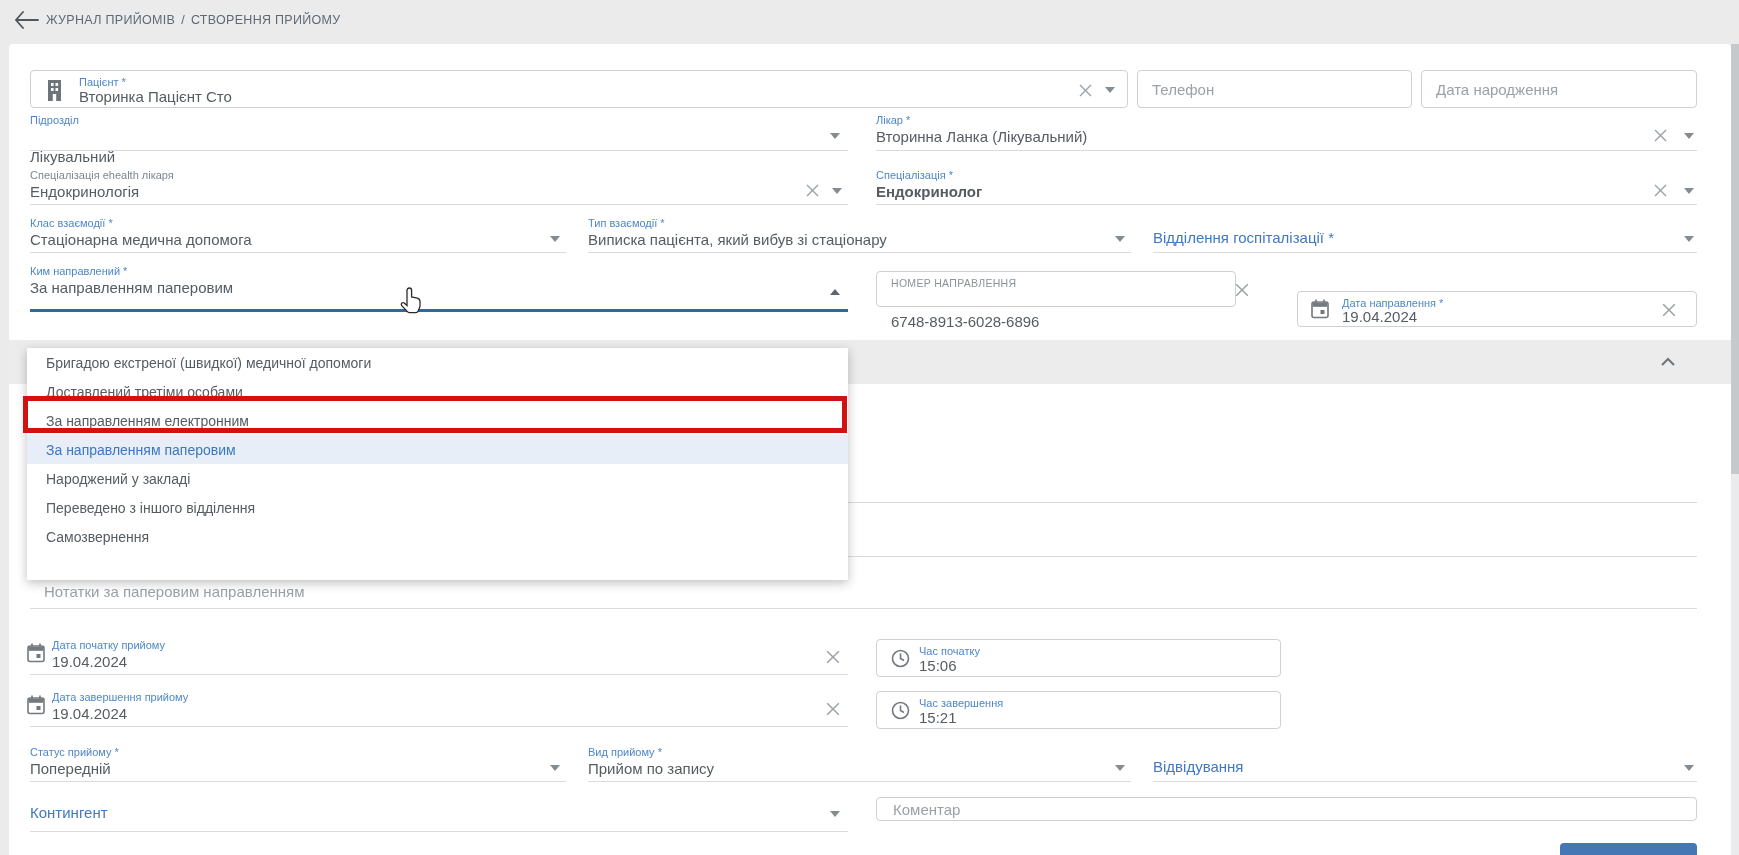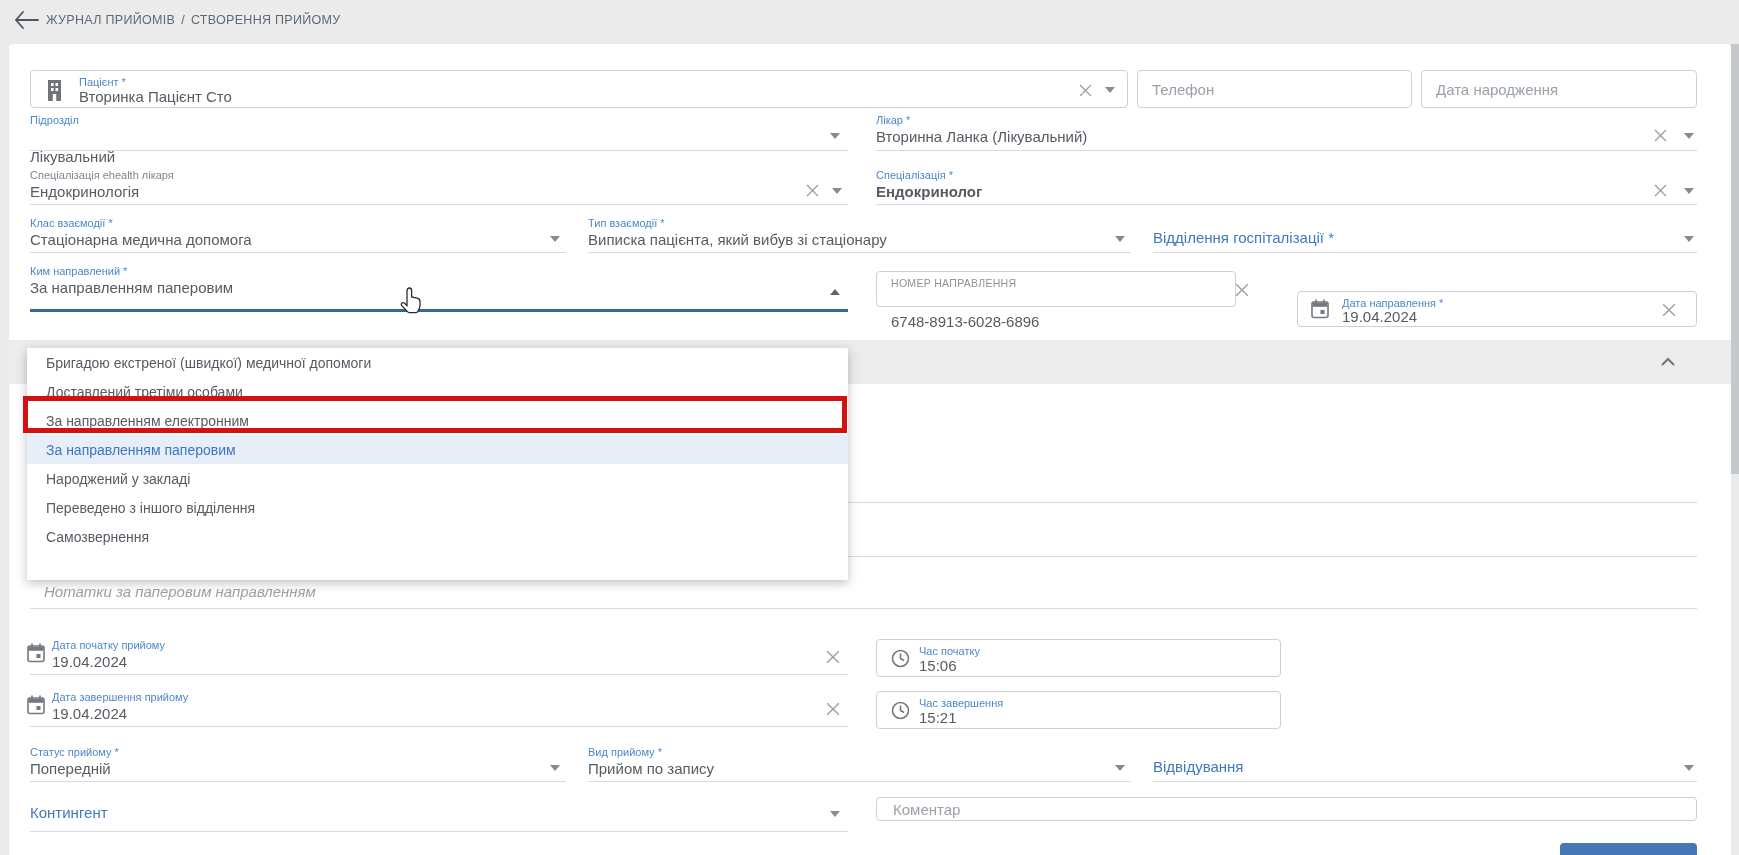--- a/index.html
+++ b/index.html
@@ -180,21 +180,21 @@
   </div>
 
   <div class="abs redbox" style="left:23px;top:396px;width:824px;height:37px;"></div>
 
   <div class="abs" style="left:398px;top:286px;z-index:30;">
     <svg width="26" height="28" viewBox="0 0 26 28">
       <path d="M9 13V4.5C9 3.1 10 2 11.3 2c1.3 0 2.3 1.1 2.3 2.5V11l5.6 1.1c1.6.3 2.8 1.7 2.8 3.4v4.2c0 .5-.1 1-.3 1.5l-1.5 3.7c-.4 1-1.4 1.7-2.5 1.7h-6.3c-.8 0-1.5-.3-2-.9l-5.6-6.1c-.7-.7-.6-1.9.1-2.5.7-.6 1.7-.6 2.4 0L9 19.6z" fill="#ffffff" stroke="#2b2b2b" stroke-width="1.3"></path>
     </svg>
   </div>
 
-  <input class="abs inp" style="left: 30px; top: 574px; width: 1667px; height: 35px; padding: 0px 14px; border-bottom: 1px solid rgb(217, 220, 223); border-radius: 0px; font-style: italic;" placeholder="Нотатки за паперовим направленням">
+  <input class="abs inp" style="left: 30px; top: 574px; width: 1667px; height: 35px; padding: 0px 14px; border-bottom: 1px solid rgb(217, 220, 223); border-radius: 0px;" placeholder="Нотатки за паперовим направленням">
 
   <div class="abs" style="left:27px;top:643px;">
     <svg width="18" height="20" viewBox="0 0 18 20">
         <rect x="1" y="3" width="16" height="15.5" rx="2" fill="none" stroke="#72797f" stroke-width="1.6"></rect>
         <rect x="1.8" y="3.8" width="14.4" height="4" fill="#72797f"></rect>
         <rect x="9.5" y="11" width="4" height="4" fill="#72797f"></rect>
         <line x1="5" y1="0.5" x2="5" y2="4" stroke="#72797f" stroke-width="1.6"></line>
         <line x1="13" y1="0.5" x2="13" y2="4" stroke="#72797f" stroke-width="1.6"></line>
       </svg>
   </div>

